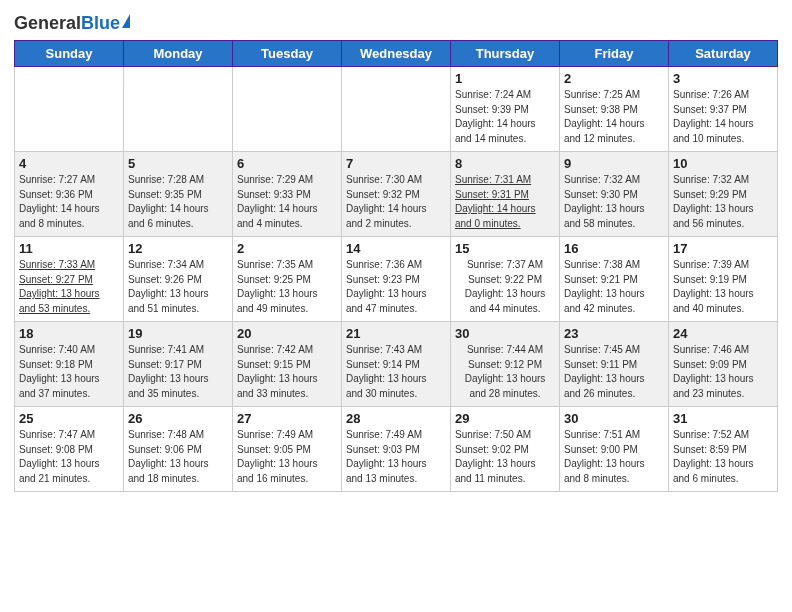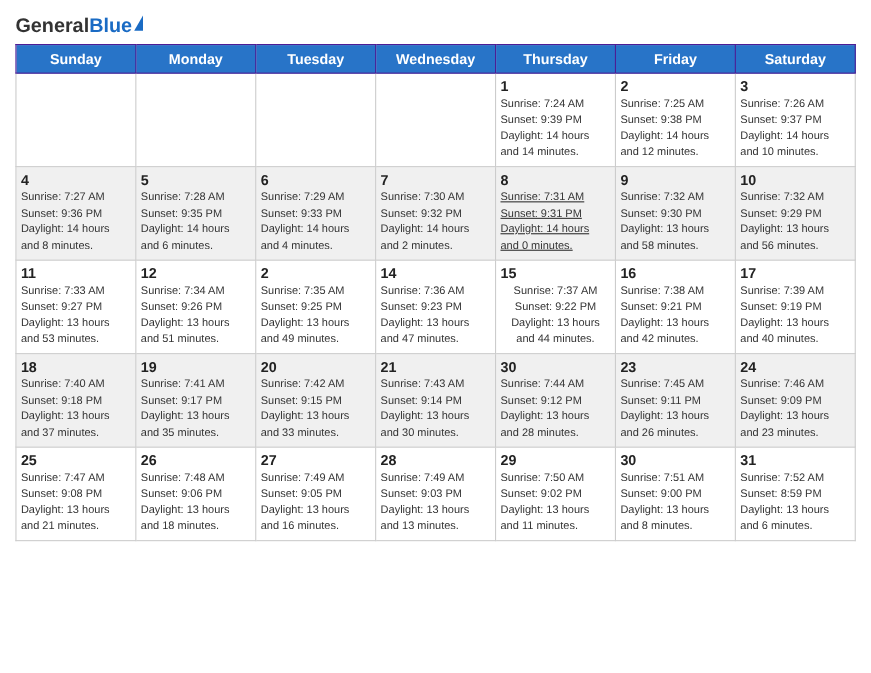--- a/index.html
+++ b/index.html
@@ -215,21 +215,21 @@
             <div class="day-num">10</div>
             <div class="day-info" style="white-space: pre-line;">Sunrise: 7:32 AM
 Sunset: 9:29 PM
 Daylight: 13 hours
 and 56 minutes.</div>
           </td>
         </tr>
         <tr class="row-odd">
           <td>
             <div class="day-num">11</div>
-            <div class="day-info" style="white-space: pre-line;">Sunrise: 7:33 AM
+            <div class="day-info" style="white-space: pre-line; text-decoration: underline;">Sunrise: 7:33 AM
 Sunset: 9:27 PM
 Daylight: 13 hours
 and 53 minutes.</div>
           </td>
           <td>
             <div class="day-num">12</div>
             <div class="day-info" style="white-space: pre-line;">Sunrise: 7:34 AM
 Sunset: 9:26 PM
 Daylight: 13 hours
 and 51 minutes.</div>
@@ -294,21 +294,21 @@
           </td>
           <td>
             <div class="day-num">21</div>
             <div class="day-info" style="white-space: pre-line;">Sunrise: 7:43 AM
 Sunset: 9:14 PM
 Daylight: 13 hours
 and 30 minutes.</div>
           </td>
           <td>
             <div class="day-num">30</div>
-            <div class="day-info" style="white-space: pre-line;">Sunrise: 7:44 AM
+            <div class="day-info" style="white-space: pre-line; text-align: center;">Sunrise: 7:44 AM
 Sunset: 9:12 PM
 Daylight: 13 hours
 and 28 minutes.</div>
           </td>
           <td>
             <div class="day-num">23</div>
             <div class="day-info" style="white-space: pre-line;">Sunrise: 7:45 AM
 Sunset: 9:11 PM
 Daylight: 13 hours
 and 26 minutes.</div>

